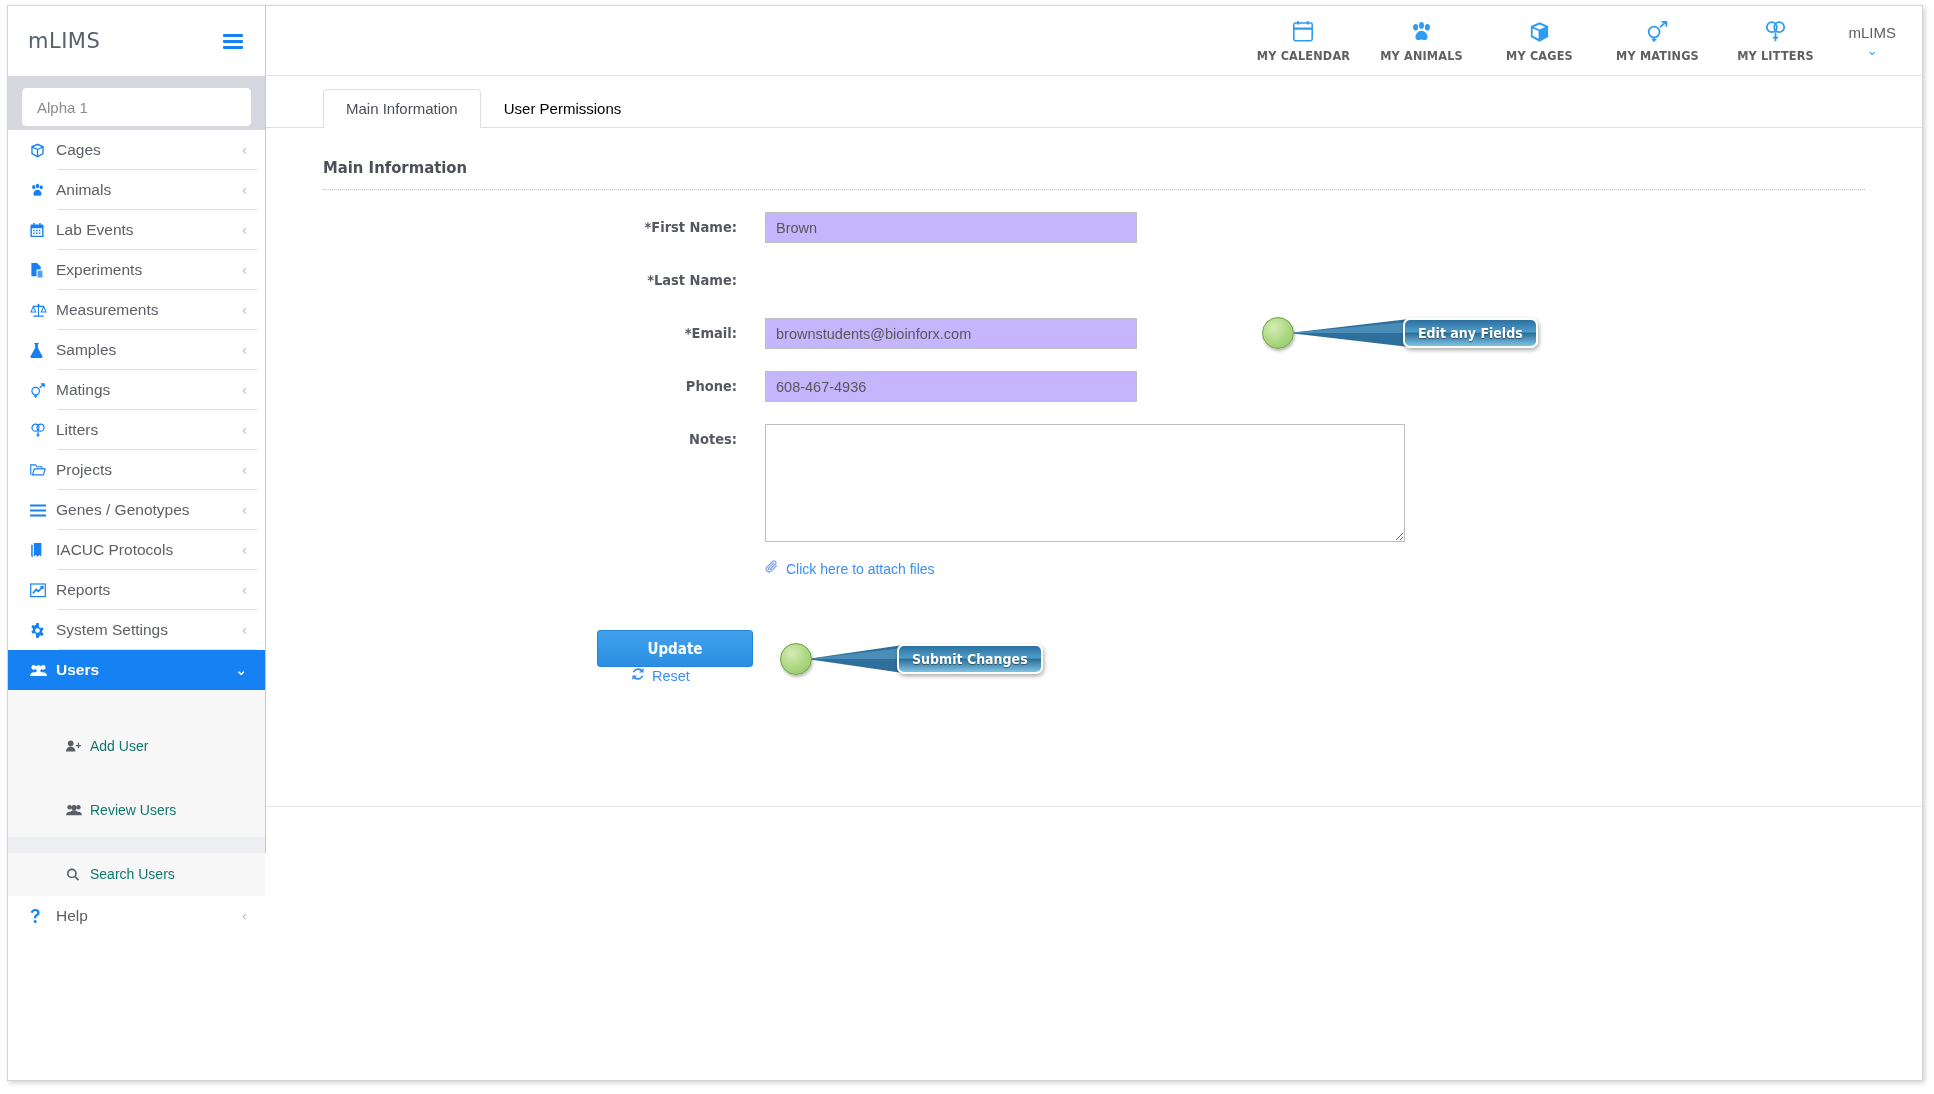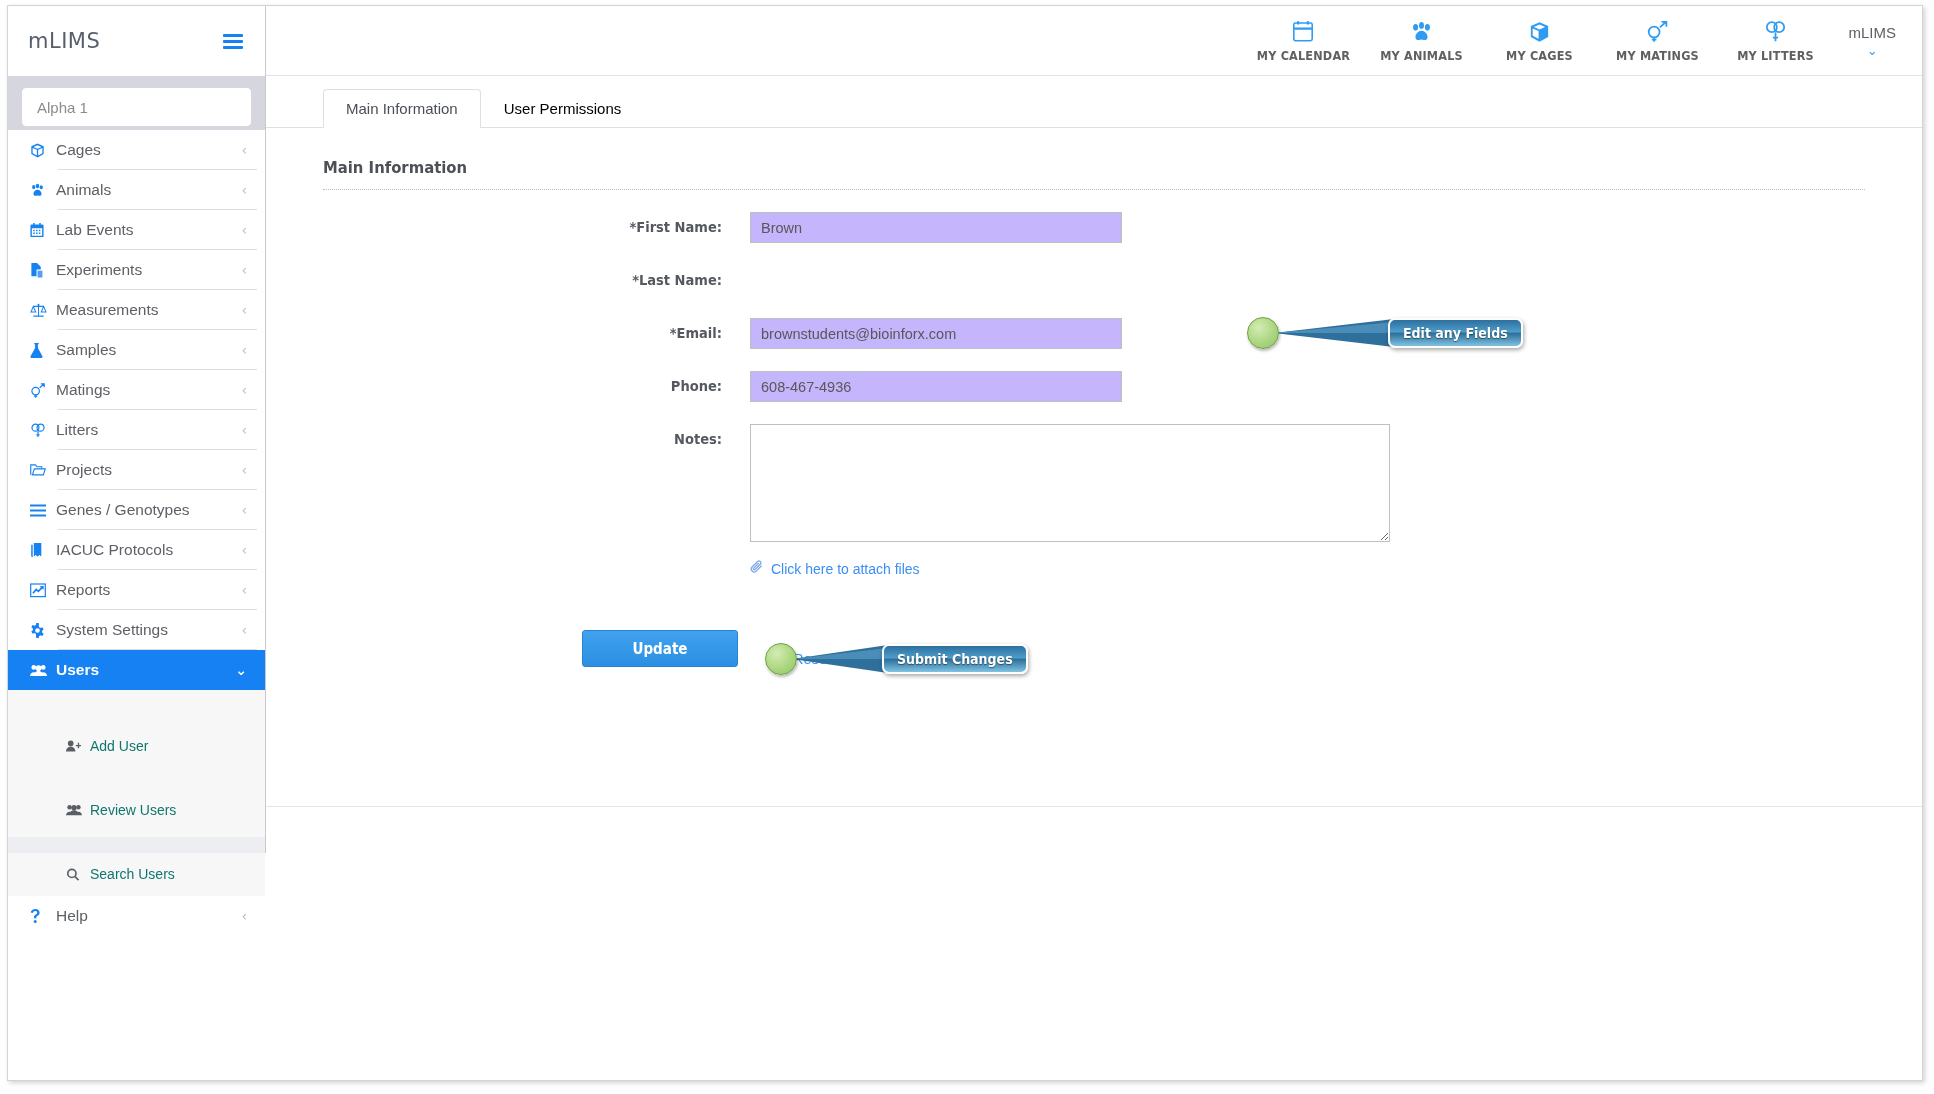--- a/index.html
+++ b/index.html
@@ -272,21 +272,21 @@
     color: #4d5157;
     font-weight: bold;
     font-family: "DejaVu Sans Condensed", "Liberation Sans", sans-serif;
   }
   .section-rule {
     margin: 12px 57px 0 57px;
     border-top: 1px dotted #bdbdbd;
     height: 0;
   }
 
-  form { margin: 1px; }
+  form { margin: 16px; }
   .frow {
     display: flex;
     align-items: flex-start;
     margin-top: 22px;
     position: relative;
   }
   .flabel {
     width: 483px;
     text-align: right;
     padding-right: 28px;
@@ -337,23 +337,24 @@
   }
   .attach-ico {
     color: #7fa9e8;
     font-size: 14px;
     display: inline-block;
     transform: rotate(0deg);
   }
 
   .actions {
     display: flex;
-    align-items: flex-end;
+    align-items: flex-start;
     margin: 52px 0 0 315px;
     position: relative;
+    flex-direction: column;
   }
   .btn-update {
     width: 156px;
     height: 37px;
     background: linear-gradient(#41a1ee, #2b8fe2);
     border: 1px solid #2384d6;
     border-radius: 3px;
     color: #ffffff;
     font-size: 15px;
     font-weight: bold;

